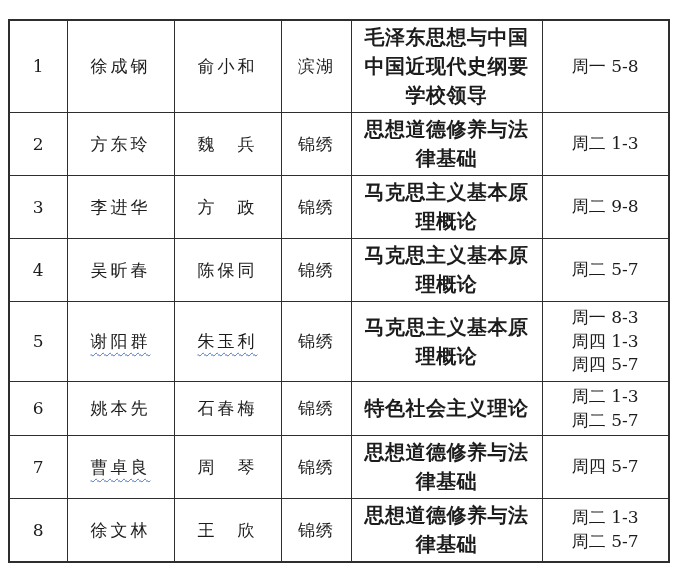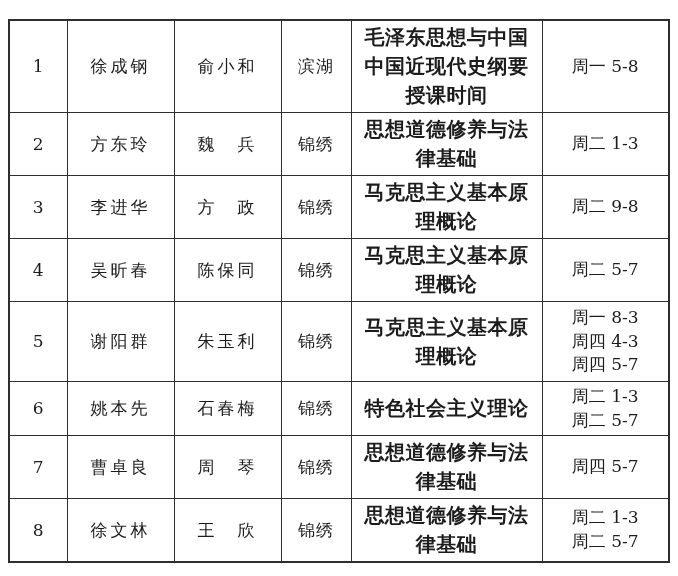--- a/index.html
+++ b/index.html
@@ -53,20 +53,21 @@
   }
   td.cell-time {
     font-size: 17px;
   }
   .time-block {
     display: inline-block;
     text-align: right;
     line-height: 1.4;
   }
   .squiggle {
+    text-decoration: underline;
     text-decoration-style: wavy;
     text-decoration-color: #4472c4;
     text-decoration-thickness: 1px;
     text-underline-offset: 5px;
   }
 </style>
 </head>
 <body>
 
 <div class="page">
@@ -82,21 +83,21 @@
     <tbody>
 
     <tr style="height:77px">
       <td class="cell-no">1</td>
       <td class="cell-name"><span>徐成钢</span></td>
       <td class="cell-name"><span>俞小和</span></td>
       <td class="cell-campus">滨湖</td>
       <td class="cell-course">
             <div>毛泽东思想与中国</div>
             <div>中国近现代史纲要</div>
-            <div>授课时间</div>
+            <div>学校领导</div>
           </td>
       <td class="cell-time"><span class="time-block"><div>周一 5-8</div></span></td>
     </tr>
 
     <tr style="height:52px">
       <td class="cell-no">2</td>
       <td class="cell-name"><span>方东玲</span></td>
       <td class="cell-name"><span>魏　兵</span></td>
       <td class="cell-campus">锦绣</td>
       <td class="cell-course">
@@ -132,21 +133,21 @@
 
     <tr style="height:80px">
       <td class="cell-no">5</td>
       <td class="cell-name"><span class="squiggle">谢阳群</span></td>
       <td class="cell-name"><span class="squiggle">朱玉利</span></td>
       <td class="cell-campus">锦绣</td>
       <td class="cell-course">
             <div>马克思主义基本原</div>
             <div>理概论</div>
           </td>
-      <td class="cell-time"><span class="time-block"><div>周一 8-3</div><div>周四 4-3</div><div>周四 5-7</div></span></td>
+      <td class="cell-time"><span class="time-block"><div>周一 8-3</div><div>周四 1-3</div><div>周四 5-7</div></span></td>
     </tr>
 
     <tr style="height:54px">
       <td class="cell-no">6</td>
       <td class="cell-name"><span>姚本先</span></td>
       <td class="cell-name"><span>石春梅</span></td>
       <td class="cell-campus">锦绣</td>
       <td class="cell-course">
             <div>特色社会主义理论</div>
           </td>

